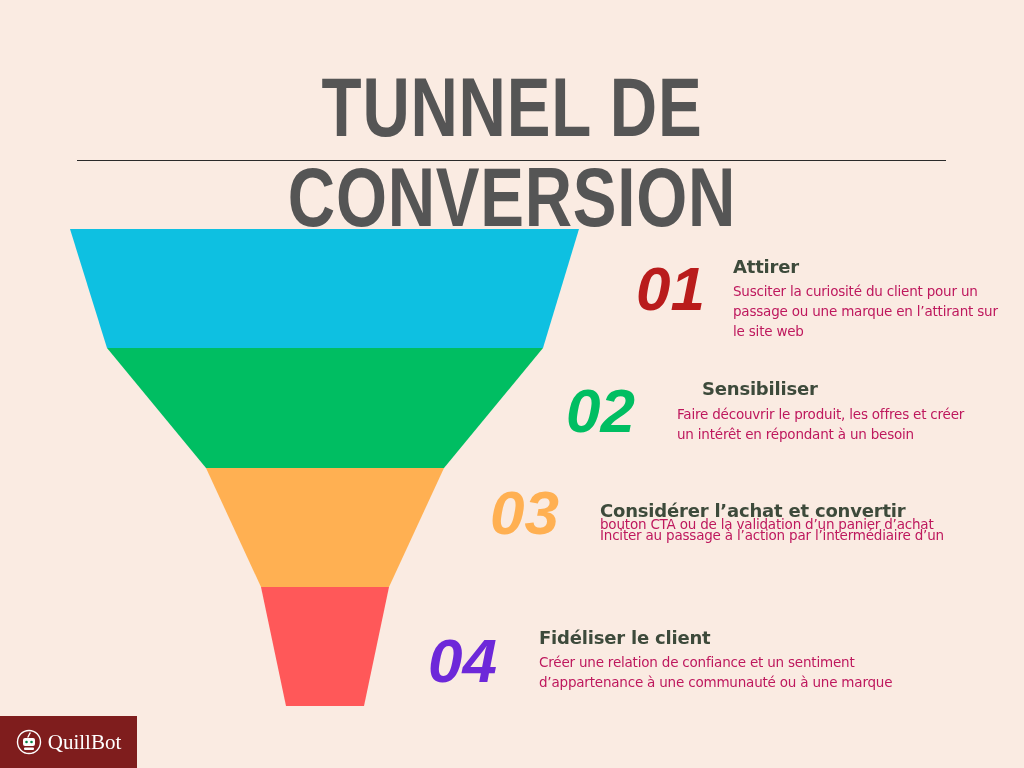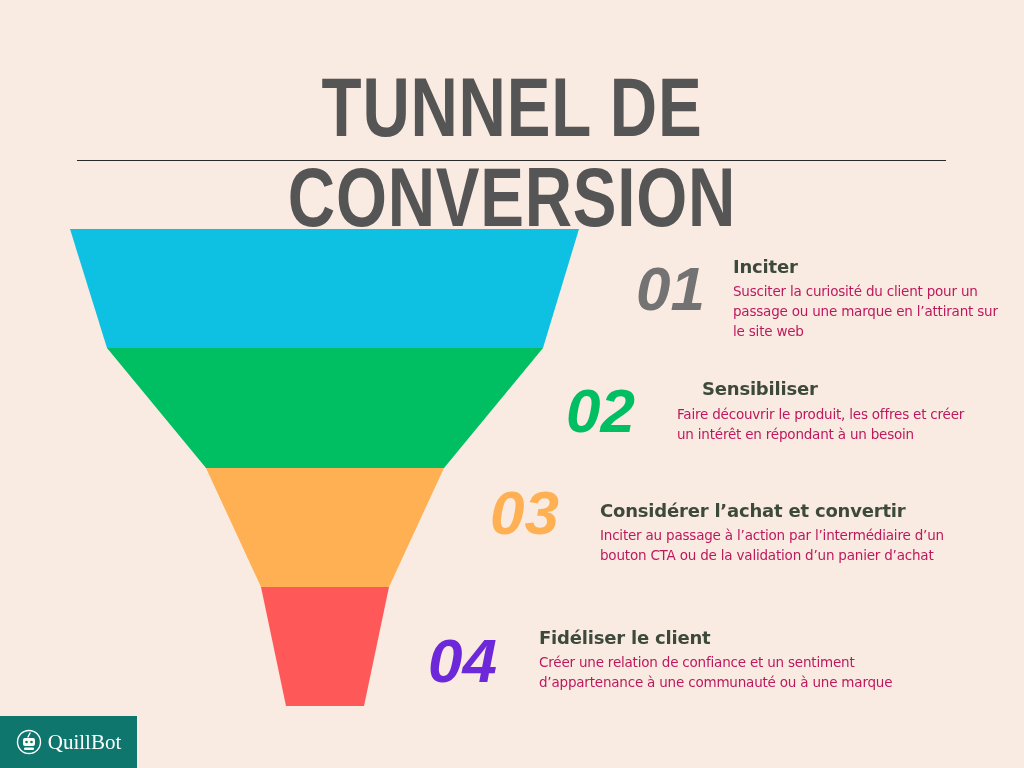--- a/index.html
+++ b/index.html
@@ -29,59 +29,59 @@
     position: absolute; font-family: "DejaVu Sans", sans-serif; font-weight: bold;
     font-size: 18px; color: #3D4A3B; white-space: nowrap; letter-spacing: -0.2px;
   }
   .step .desc {
     position: absolute; font-family: "DejaVu Sans", sans-serif;
     font-size: 13.5px; line-height: 20.5px; color: #be185d; white-space: nowrap;
     letter-spacing: -0.2px;
   }
   .logo {
     position: absolute; left: 0; top: 716px; width: 137px; height: 52px;
-    background: #0f766e; display: flex; align-items: center; justify-content: center;
+    background: #7f1d1d; display: flex; align-items: center; justify-content: center;
   }
   .logo-text {
     font-family: "Liberation Serif", serif; color: #ffffff; font-size: 21px; margin-left: 6px;
   }
 </style>
 </head>
 <body>
 
 <div class="title">TUNNEL DE CONVERSION</div>
 <div class="rule"></div>
 
 <svg class="funnel" viewBox="0 0 1024 768" xmlns="http://www.w3.org/2000/svg">
   <polygon points="70,229 579,229 543,348 107,348" fill="#0EC0E1"></polygon>
   <polygon points="107,348 543,348 444,468 206,468" fill="#00BE62"></polygon>
   <polygon points="206,468 444,468 389,587 261,587" fill="#FFB052"></polygon>
   <polygon points="261,587 389,587 364,706 286,706" fill="#FF5859"></polygon>
 </svg>
 
 <div class="step">
-  <div class="num" style="left:636px; top:258px; color:#737373;">01</div>
-  <div class="head" style="left:733px; top:256px;">Inciter</div>
+  <div class="num" style="left:636px; top:258px; color:#b91c1c;">01</div>
+  <div class="head" style="left:733px; top:256px;">Attirer</div>
   <div class="desc" style="left:733px; top:281px;">Susciter la curiosité du client pour un</div>
   <div class="desc" style="left:733px; top:301px;">passage ou une marque en l’attirant sur</div>
   <div class="desc" style="left:733px; top:321px;">le site web</div>
 </div>
 
 <div class="step">
   <div class="num" style="left:566px; top:380px; color:#00BE62;">02</div>
   <div class="head" style="left:702px; top:378px;">Sensibiliser</div>
   <div class="desc" style="left:677px; top:404px;">Faire découvrir le produit, les offres et créer</div>
   <div class="desc" style="left:677px; top:424px;">un intérêt en répondant à un besoin</div>
 </div>
 
 <div class="step">
   <div class="num" style="left:490px; top:482px; color:#FFB052;">03</div>
   <div class="head" style="left:600px; top:500px;">Considérer l’achat et convertir</div>
   <div class="desc" style="left:600px; top:525px;">Inciter au passage à l’action par l’intermédiaire d’un</div>
-  <div class="desc" style="left:600px; top:545px;">bouton CTA ou de la validation d’un panier d’achat</div>
+  <div class="desc" style="left:600px; top:514px;">bouton CTA ou de la validation d’un panier d’achat</div>
 </div>
 
 <div class="step">
   <div class="num" style="left:428px; top:630px; color:#6d28d9;">04</div>
   <div class="head" style="left:539px; top:627px;">Fidéliser le client</div>
   <div class="desc" style="left:539px; top:652px;">Créer une relation de confiance et un sentiment</div>
   <div class="desc" style="left:539px; top:672px;">d’appartenance à une communauté ou à une marque</div>
 </div>
 
 <div class="logo">

